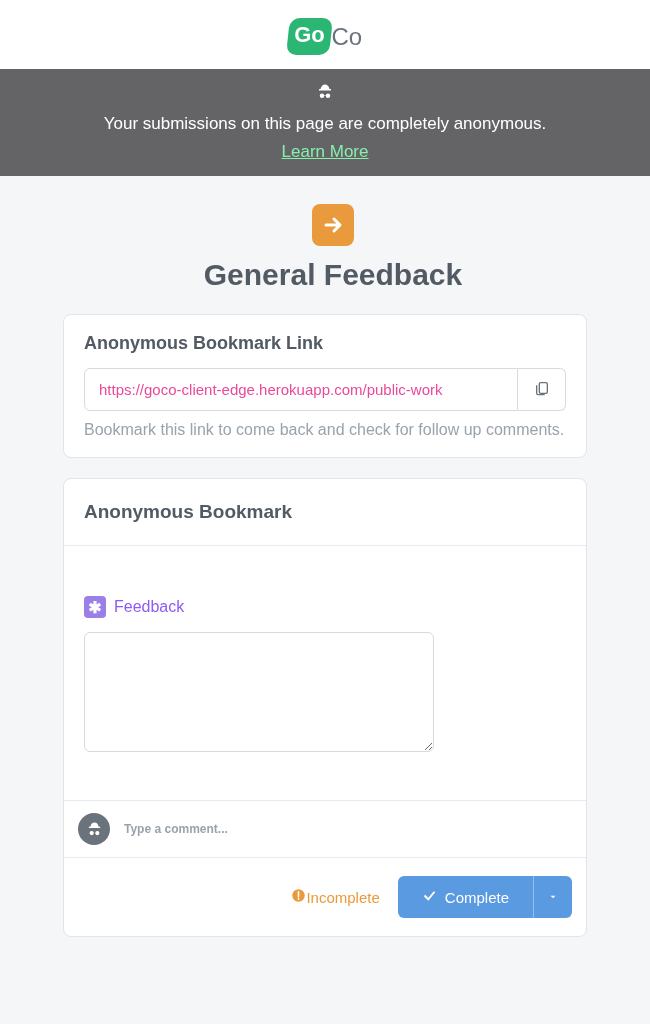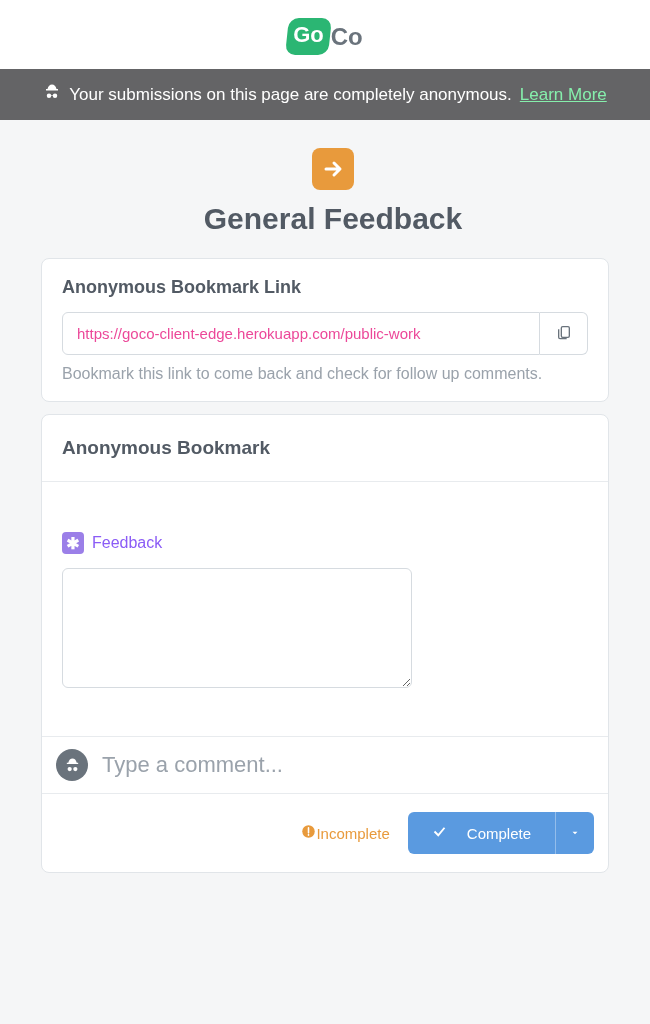--- a/index.html
+++ b/index.html
@@ -1,27 +1,27 @@
 <!DOCTYPE html>
 <html><head>
 <meta charset="utf-8">
 <style>
 * { box-sizing: border-box; margin: 0; padding: 0; }
 body { font-family: -apple-system, BlinkMacSystemFont, "Segoe UI", sans-serif; background: #f5f6f7; color: #525b65; width: 650px; }
 .header-logo { background: #fff; display: flex; justify-content: center; align-items: center; padding: 18px 0 14px; }
 .logo-badge { background: #2bb673; color: #fff; font-weight: 700; border-radius: 10px; padding: 4px 6px 7px; font-size: 22px; transform: skewX(-6deg); display: inline-block; margin-right: 1px; position: relative; }
 .logo-badge-inner { transform: skewX(6deg); display: inline-block; }
-.logo-text { font-size: 24px; font-weight: 700; color: #6a737c; }
-.anon-banner { background: #646466; color: #fff; padding: 14px 16px; display: flex; justify-content: center; align-items: center; gap: 8px; font-size: 17px; }
+.logo-text { font-size: 24px; font-weight: 400; color: #6a737c; }
+.anon-banner { background: #646466; color: #fff; padding: 14px 16px; display: flex; justify-content: center; align-items: center; gap: 8px; font-size: 17px; flex-direction: column; }
 .anon-banner a { color: #86efac; text-decoration: underline; }
 .incog-icon { width: 18px; height: 18px; }
 .hero { text-align: center; padding: 28px 0 22px; margin-left: 16px; }
 .hero-icon { width: 42px; height: 42px; background: #e89a3c; border-radius: 8px; display: inline-flex; align-items: center; justify-content: center; margin-bottom: 12px; }
 .hero-title { font-size: 30px; font-weight: 600; color: #525a64; }
-.section { width: 568px; margin: 0 auto 12px; }
+.section { width: 524px; margin: 0 auto 20px; }
 .card { background: #fff; border: 1px solid #e1e5e9; border-radius: 8px; padding: 18px 20px; }
 .card-title { font-size: 18px; font-weight: 600; color: #525a64; margin-bottom: 14px; }
 .input-row { display: flex; gap: 0; }
 .url-input { flex: 1; border: 1px solid #d6dbe0; border-radius: 6px 0 0 6px; padding: 12px 14px; font-size: 15px; color: #ec4899; overflow: hidden; text-overflow: ellipsis; white-space: nowrap; }
 .copy-btn { border: 1px solid #d6dbe0; border-left: none; border-radius: 0 6px 6px 0; background: #fff; width: 48px; display: flex; align-items: center; justify-content: center; cursor: pointer; }
 .help-text { font-size: 16px; color: #9aa2ab; margin-top: 10px; }
 .feedback-card { background: #fff; border: 1px solid #e1e5e9; border-radius: 8px; }
 .feedback-header { padding: 22px 20px; border-bottom: 1px solid #e8ebee; }
 .feedback-header .card-title { margin: 0; font-size: 19px; }
 .feedback-body { padding: 50px 20px 44px; border-bottom: 1px solid #e8ebee; }
@@ -30,26 +30,26 @@
 .field-label { font-size: 16px; font-weight: 500; color: #8b5cf6; }
 .feedback-textarea { width: 350px; min-height: 120px; border: 1px solid #d6dbe0; border-radius: 6px; padding: 10px; font-family: inherit; font-size: 14px; resize: both; }
 .activity-row { display: flex; gap: 14px; padding: 16px 14px 18px; border-bottom: 1px solid #e8ebee; }
 .avatar { width: 32px; height: 32px; background: #6a737c; border-radius: 50%; display: flex; align-items: center; justify-content: center; flex-shrink: 0; }
 .avatar svg { width: 17px; height: 17px; }
 .activity-text { font-size: 16px; line-height: 1.5; }
 .activity-user { font-weight: 600; color: #525a64; }
 .activity-time { color: #9aa2ab; font-size: 15px; font-weight: 400; }
 .activity-desc { color: #8a929b; }
 .comment-row { display: flex; gap: 14px; align-items: center; padding: 12px 14px; border-bottom: 1px solid #e8ebee; }
-.comment-input { border: none; font-size: 22px; color: #6a737c; flex: 1; outline: none; background: transparent; }
+.comment-input { border: none; font-size: 12px; color: #6a737c; flex: 1; outline: none; background: transparent; font-weight: bold; }
 .comment-input::placeholder { color: #9aa2ab; }
 .footer-row { display: flex; justify-content: flex-end; align-items: center; gap: 18px; padding: 18px 14px; }
 .incomplete { display: flex; align-items: center; color: #e89a3c; font-size: 15px; font-weight: 500; }
 .btn-group { display: flex; }
-.complete-btn { background: #5a9ae0; color: #fff; border: none; padding: 12px 24px; font-size: 15px; font-weight: 500; border-radius: 6px 0 0 6px; display: flex; align-items: center; gap: 20px; cursor: pointer; }
+.complete-btn { background: #5a9ae0; color: #fff; border: none; padding: 12px 24px; font-size: 15px; font-weight: 500; border-radius: 6px 0 0 6px; display: flex; align-items: center; gap: 8px; cursor: pointer; }
 .dropdown-btn { background: #5a9ae0; color: #fff; border: none; border-left: 1px solid rgba(255,255,255,0.35); padding: 12px 14px; border-radius: 0 6px 6px 0; cursor: pointer; }
 </style>
 </head>
 <body>
 
 <div class="header-logo">
   <span class="logo-badge"><span class="logo-badge-inner">Go</span></span>
     <span class="logo-text">Co</span>
 </div>
 

